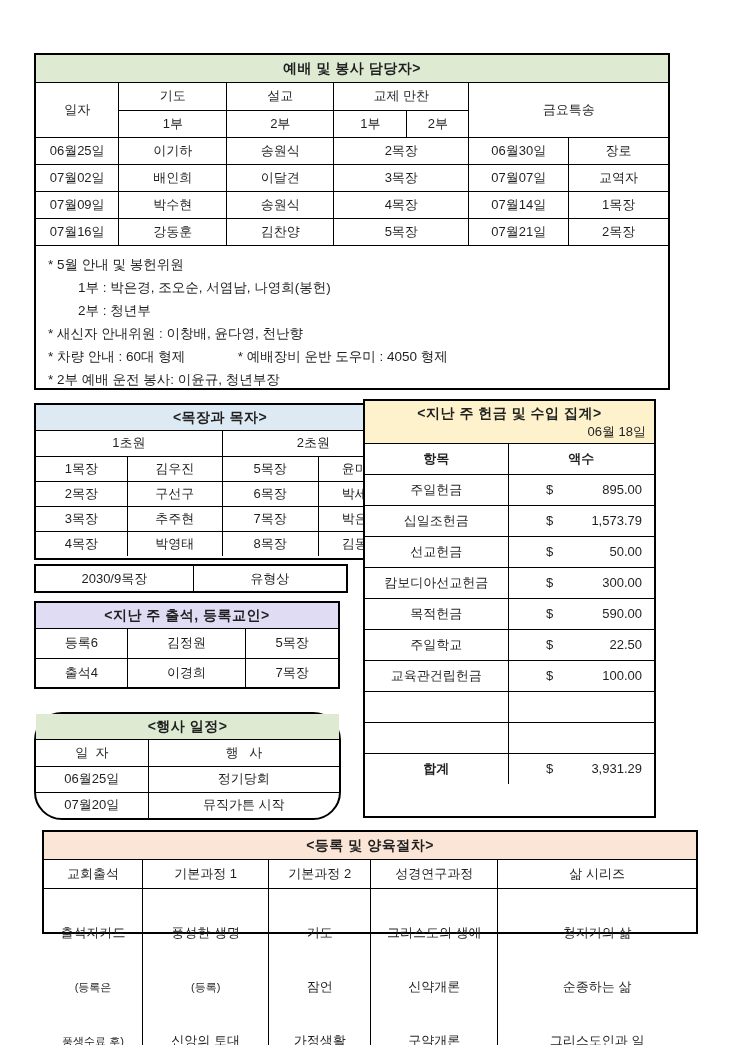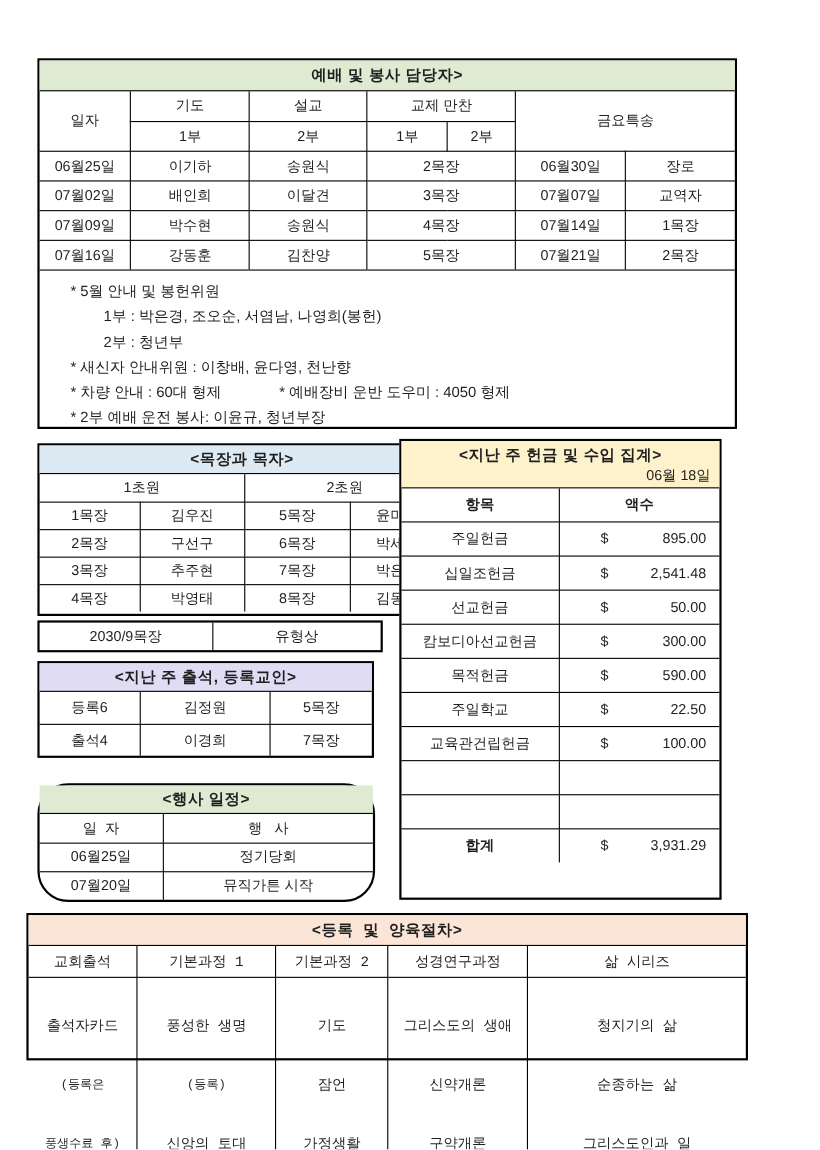--- a/index.html
+++ b/index.html
@@ -44,21 +44,21 @@
   .h25 td { height:25px; } .h26 td { height:26px; } .h27 td { height:27px; }
   .h28 td { height:28px; } .h29 td { height:29px; } .h30 td { height:30px; }
   .h31 td { height:31px; }
   .bold { font-weight: bold; }
 
   
   .worship { left:34px; top:53px; width:636px; height:337px; }
   .worship .title-bar { height:28px; }
   .notes {
     border-top: 1px solid var(--c-border, #000);
-    padding: 7px 10px 0 28px;
+    padding: 7px 10px 0 12px;
     font-size: 13.5px; line-height: 23px;
   }
   .note-line { white-space: pre-wrap; }
 
   
   .mokjang { left:34px; top:403px; width:372px; height:157px; }
   .mokjang .title-bar { height:26px; }
   .mokjang-extra { left:34px; top:564px; width:314px; height:29px; }
 
   
@@ -76,21 +76,21 @@
     padding: 4px 6px 2px 6px;
   }
   .offering-title { text-align:center; font-weight:bold; font-size:14px; letter-spacing:0.5px; }
   .offering-date  { text-align:right; font-size:13px; padding-right:2px; }
   .money {
     display:flex; justify-content:space-between;
     width: 96px; margin-left:auto; margin-right:10px;
   }
 
   
-  .enroll { left:24px; top:830px; width:656px; height:134px;font-family:Liberation Mono, monospace; }
+  .enroll { left:42px; top:830px; width:656px; height:104px; }
   .enroll .title-bar { height:28px; }
   .enroll .content td { vertical-align: middle; padding:2px 2px; }
   .line { height:24px; line-height:24px; font-size:13px; }
   .line.small { font-size:11px; }
 </style>
 </head>
 <body>
 
 <div class="page">
 
@@ -282,21 +282,21 @@
         <tr class="h30">
           <td class="bold">항목</td>
           <td class="bold">액수</td>
         </tr>
         <tr class="h31">
           <td>주일헌금</td>
           <td><div class="money"><span>$</span><span>895.00</span></div></td>
         </tr>
         <tr class="h31">
           <td>십일조헌금</td>
-          <td><div class="money"><span>$</span><span>2,541.48</span></div></td>
+          <td><div class="money"><span>$</span><span>1,573.79</span></div></td>
         </tr>
         <tr class="h31">
           <td>선교헌금</td>
           <td><div class="money"><span>$</span><span>50.00</span></div></td>
         </tr>
         <tr class="h31">
           <td>캄보디아선교헌금</td>
           <td><div class="money"><span>$</span><span>300.00</span></div></td>
         </tr>
         <tr class="h31">

